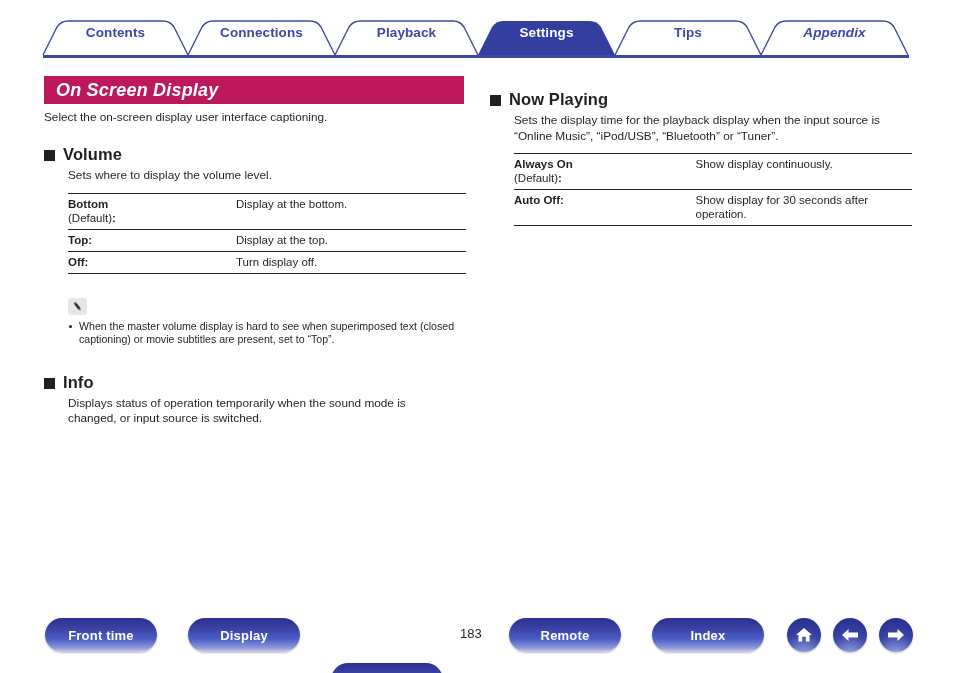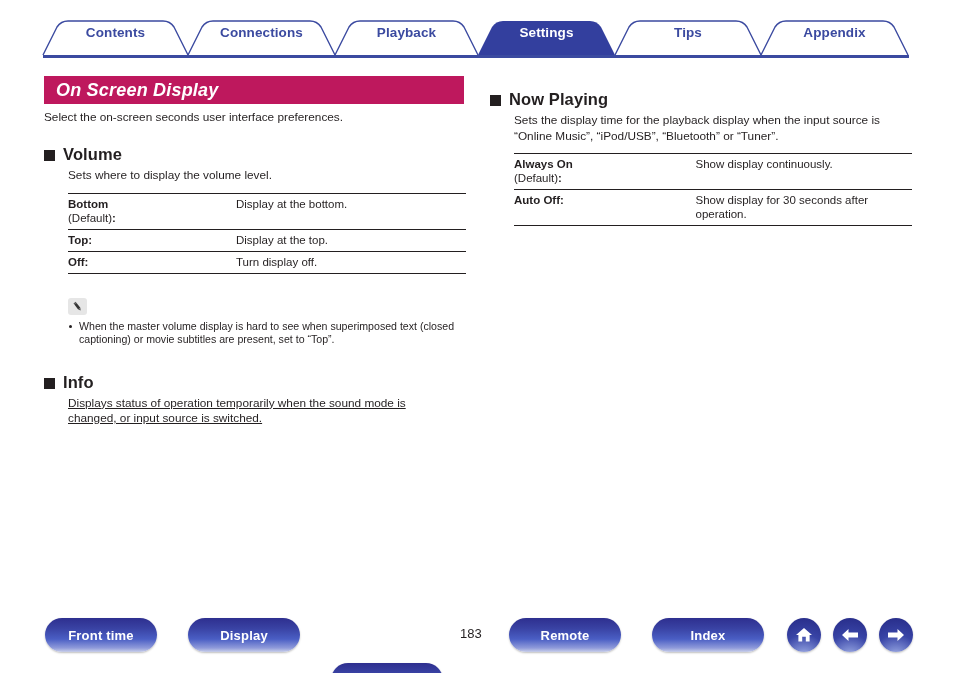--- a/index.html
+++ b/index.html
@@ -228,30 +228,30 @@
     <path d="M 761 55 L 775 27 Q 779 21 786 21 L 883 21 Q 890 21 894 27 L 908 55" fill="none" stroke="#3b4aa0" stroke-width="1.4"></path>
 
     <rect x="43" y="55" width="866" height="3" fill="#3b4aa0"></rect>
   </svg>
 
   <div class="tab-label" style="left:43px;  width:145px;">Contents</div>
   <div class="tab-label" style="left:188px; width:147px;">Connections</div>
   <div class="tab-label" style="left:335px; width:143px;">Playback</div>
   <div class="tab-label active" style="left:478px; width:137px;">Settings</div>
   <div class="tab-label" style="left:615px; width:146px;">Tips</div>
-  <div class="tab-label" style="left:761px; width:147px;">Appendix</div>
+  <div class="tab-label" style="left:761px; width:147px;font-style:italic;">Appendix</div>
 </div>
 
 <div class="title-bar">
   <span class="t">On Screen Display</span>
 </div>
 
 <div class="col-left">
 
-  <p class="intro">Select the on-screen seconds user interface preferences.</p>
+  <p class="intro">Select the on-screen display user interface captioning.</p>
 
   <div class="sec-head">
     <span class="sq"></span>
     <span class="h">Volume</span>
   </div>
   <div class="sec-body">
     <p class="sec-desc">Sets where to display the volume level.</p>
     <table class="opts">
       <tbody>
           <tr>
@@ -290,21 +290,21 @@
     <ul class="note-list">
       <li>When the master volume display is hard to see when superimposed text (closed captioning) or movie subtitles are present, set to “Top”.</li>
     </ul>
   </div>
 
   <div class="sec-head" style="margin-top:26px;">
     <span class="sq"></span>
     <span class="h">Info</span>
   </div>
   <div class="sec-body">
-    <p class="sec-desc" style="width:374px;text-decoration:underline;">Displays status of operation temporarily when the sound mode is changed, or input source is switched.</p>
+    <p class="sec-desc" style="width:374px;">Displays status of operation temporarily when the sound mode is changed, or input source is switched.</p>
   </div>
 
 </div>
 
 <div class="col-right">
   <div class="sec-head" style="margin-top:16px;">
     <span class="sq"></span>
     <span class="h">Now Playing</span>
   </div>
   <div class="sec-body">

